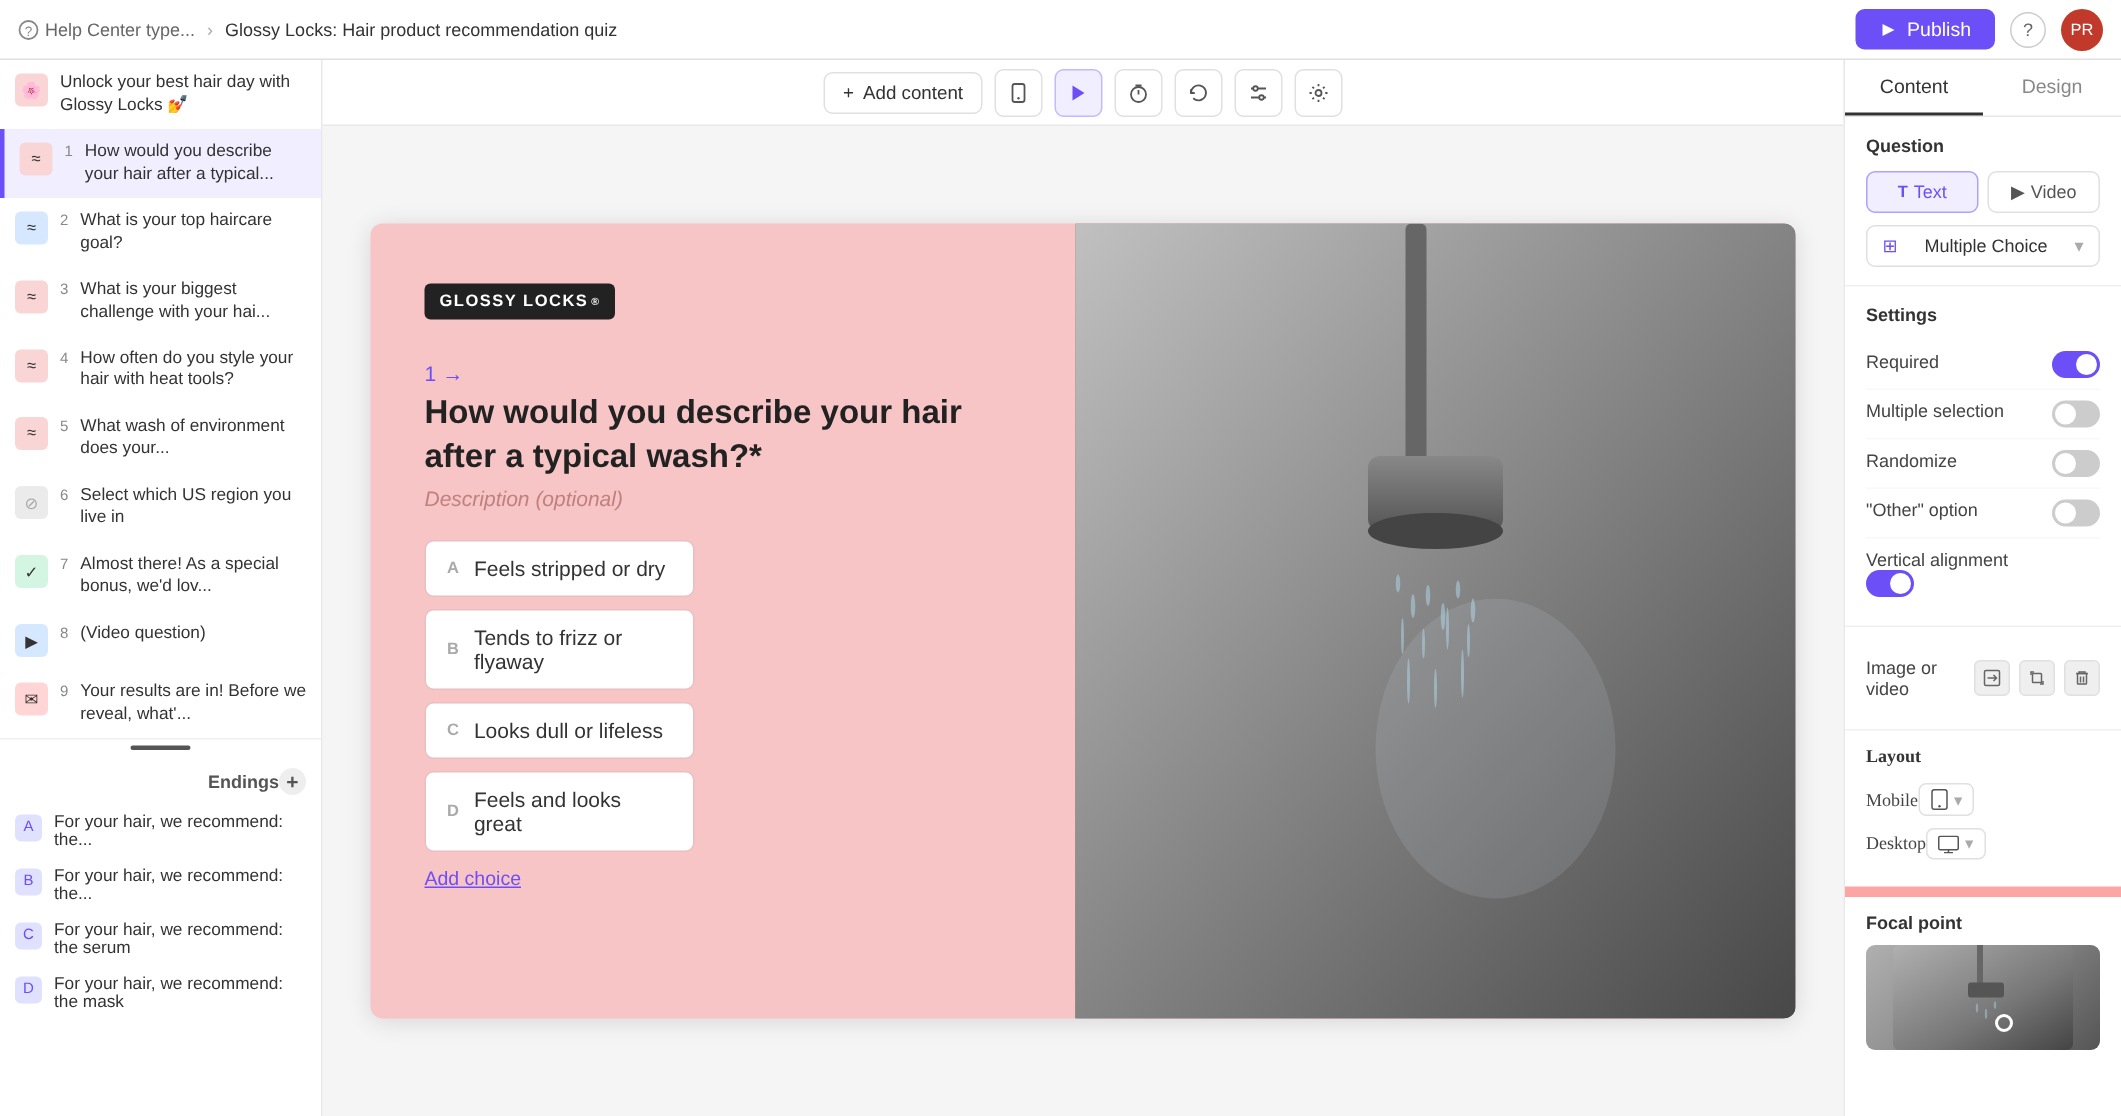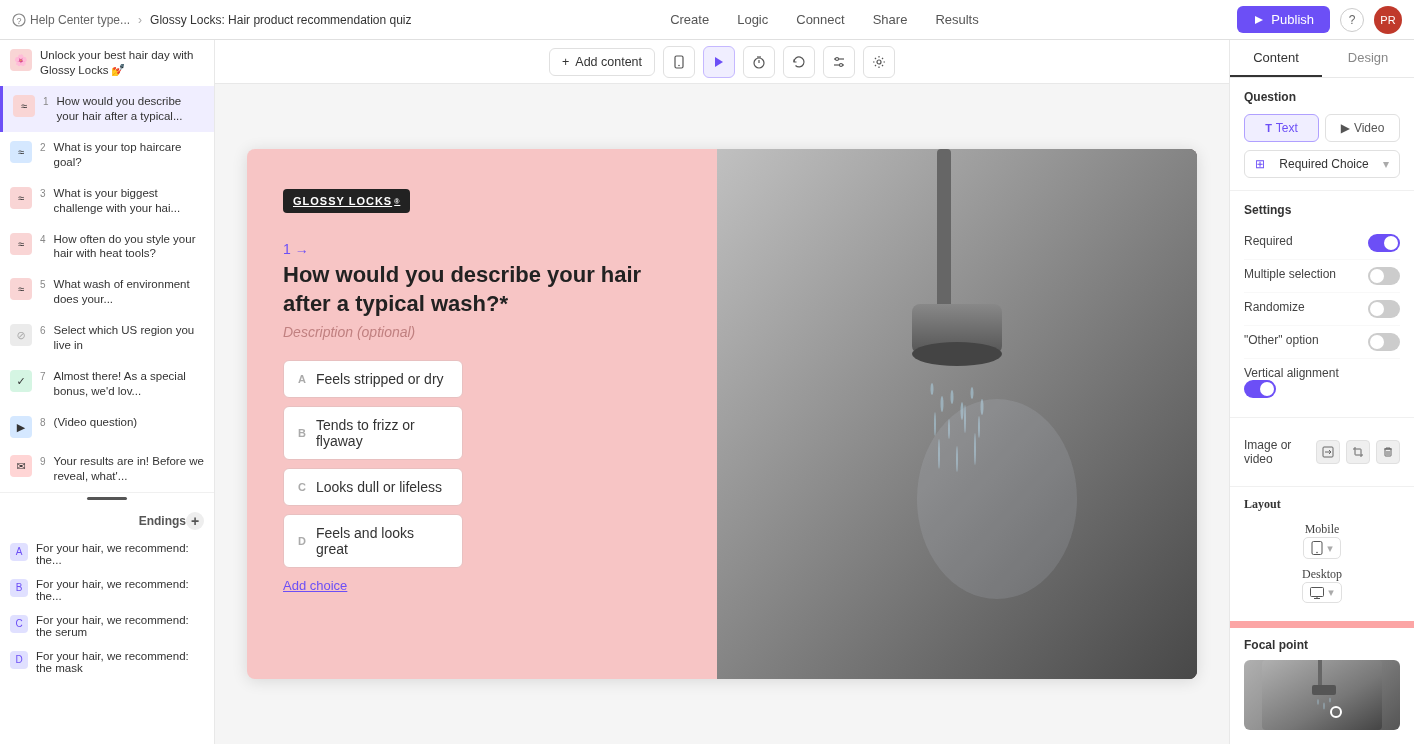--- a/index.html
+++ b/index.html
@@ -44,21 +44,21 @@
     .ending-badge { width: 18px; height: 18px; border-radius: 4px; background: #e0e0ff; display: flex; align-items: center; justify-content: center; font-size: 10px; color: #6c4ff6; flex-shrink: 0; margin-top: 1px; }
 
     
     .toolbar { height: 44px; background: #fff; border-bottom: 1px solid #e8e8e8; display: flex; align-items: center; justify-content: center; gap: 8px; padding: 0 16px; flex-shrink: 0; }
     .toolbar-btn { width: 32px; height: 32px; border-radius: 6px; background: transparent; border: 1px solid #e0e0e0; display: flex; align-items: center; justify-content: center; cursor: pointer; color: #555; font-size: 14px; }
     .toolbar-btn.active { background: #f0eeff; border-color: #c5b8ff; color: #6c4ff6; }
     .add-content-btn { display: flex; align-items: center; gap: 6px; background: #fff; border: 1px solid #e0e0e0; border-radius: 6px; padding: 6px 12px; font-size: 12.5px; color: #333; cursor: pointer; }
     .canvas-wrapper { flex: 1; display: flex; align-items: center; justify-content: center; padding: 20px; overflow: hidden; }
     .canvas { width: 950px; height: 530px; background: #f7c5c5; border-radius: 8px; display: flex; overflow: hidden; position: relative; box-shadow: 0 2px 16px rgba(0,0,0,0.12); }
     .canvas-left { flex: 1; padding: 40px 36px 36px; display: flex; flex-direction: column; }
-    .canvas-logo { background: #222; color: #fff; font-size: 11px; font-weight: 700; padding: 6px 10px; border-radius: 4px; display: inline-flex; align-items: center; gap: 2px; width: fit-content; margin-bottom: 28px; letter-spacing: 1px; text-decoration: underline; }
+    .canvas-logo { background: #222; color: #fff; font-size: 11px; font-weight: 700; padding: 6px 10px; border-radius: 4px; display: inline-flex; align-items: center; gap: 2px; width: fit-content; margin-bottom: 28px; letter-spacing: 1px; }
     .canvas-logo sup { font-size: 7px; }
     .question-num { color: #6c4ff6; font-size: 14px; margin-bottom: 4px; display: flex; align-items: center; gap: 4px; }
     .question-text { font-size: 22px; font-weight: 700; color: #222; line-height: 1.3; margin-bottom: 6px; max-width: 380px; }
     .question-desc { color: #c08080; font-size: 14px; margin-bottom: 20px; font-style: italic; }
     .choices { display: flex; flex-direction: column; gap: 8px; }
     .choice-item { display: flex; align-items: center; gap: 10px; background: #fff; border: 1.5px solid #e8c0c0; border-radius: 6px; padding: 10px 14px; font-size: 14px; color: #333; width: 180px; cursor: pointer; }
     .choice-letter { font-size: 11px; color: #aaa; font-weight: 600; }
     .add-choice { color: #6c4ff6; font-size: 13px; margin-top: 10px; cursor: pointer; text-decoration: underline; }
     .canvas-right { width: 480px; background: #888; position: relative; }
     .shower-bg { width: 100%; height: 100%; background: linear-gradient(135deg, #b0b0b0 0%, #888 30%, #666 60%, #444 100%); position: relative; display: flex; align-items: center; justify-content: center; }
@@ -81,21 +81,21 @@
     .settings-label { font-size: 12px; color: #444; }
     .toggle { width: 32px; height: 18px; border-radius: 9px; background: #6c4ff6; position: relative; cursor: pointer; flex-shrink: 0; }
     .toggle.off { background: #ccc; }
     .toggle::after { content: ''; position: absolute; width: 14px; height: 14px; border-radius: 50%; background: #fff; top: 2px; right: 2px; transition: 0.2s; }
     .toggle.off::after { right: auto; left: 2px; }
     .image-video-row { display: flex; align-items: center; justify-content: space-between; padding: 8px 0; }
     .image-video-label { font-size: 12px; color: #444; }
     .image-video-actions { display: flex; gap: 6px; }
     .img-action-btn { width: 24px; height: 24px; border-radius: 4px; border: 1px solid #e0e0e0; display: flex; align-items: center; justify-content: center; cursor: pointer; color: #666; font-size: 12px; }
     .layout-section { padding: 10px 14px; border-bottom: 7px solid #fca5a5; font-family: Liberation Serif, serif; }
-    .layout-row { display: flex; align-items: center; justify-content: flex-start; margin-bottom: 8px; flex-direction: column; }
+    .layout-row { display: flex; align-items: center; justify-content: flex-start; margin-bottom: 8px; }
     .layout-label { font-size: 12px; color: #444; }
     .layout-selector { display: flex; align-items: center; gap: 4px; border: 1px solid #e0e0e0; border-radius: 5px; padding: 3px 7px; font-size: 11px; cursor: pointer; }
     .focal-section { padding: 10px 14px; }
     .focal-title { font-size: 12px; font-weight: 600; color: #333; margin-bottom: 8px; }
     .focal-img { width: 100%; height: 70px; background: linear-gradient(135deg, #b0b0b0 0%, #888 50%, #555 100%); border-radius: 6px; position: relative; display: flex; align-items: center; justify-content: center; }
     .focal-dot { width: 12px; height: 12px; border-radius: 50%; border: 2px solid #fff; background: transparent; cursor: pointer; }
   </style>
 </head>
 <body>
 
@@ -103,27 +103,20 @@
   <div class="top-nav-left">
     <span class="help-center">
       <svg width="14" height="14" viewBox="0 0 14 14" fill="none">
           <circle cx="7" cy="7" r="6" stroke="#888" stroke-width="1.2"></circle>
           <text x="7" y="11" text-anchor="middle" font-size="9" fill="#888">?</text>
         </svg>
       <span>Help Center type...</span>
     </span>
     <span class="breadcrumb-sep">›</span>
     <span class="breadcrumb-current">Glossy Locks: Hair product recommendation quiz</span>
-  </div>
-  <div class="top-nav-center">
-    <span class="nav-item">Create</span>
-    <span class="nav-item">Logic</span>
-    <span class="nav-item">Connect</span>
-    <span class="nav-item">Share</span>
-    <span class="nav-item">Results</span>
   </div>
   <div class="top-nav-right">
     <button class="publish-btn">
       <svg width="12" height="12" viewBox="0 0 12 12">
           <polygon points="2,2 10,6 2,10" fill="#fff"></polygon>
         </svg>
       <span>Publish</span>
     </button>
     <div class="help-icon">?</div>
     <button class="avatar-btn">PR</button>
@@ -352,21 +345,21 @@
           <span style="font-weight:700;font-size:11px;">T</span>
           <span>Text</span>
         </button>
         <button class="type-btn">
           <span>▶</span>
           <span>Video</span>
         </button>
       </div>
       <div class="mc-selector">
         <span class="mc-icon">⊞</span>
-        <span>Required Choice</span>
+        <span>Multiple Choice</span>
         <span style="color:#aaa;">▾</span>
       </div>
     </div>
 
     <div class="panel-section">
       <div class="panel-section-title">Settings</div>
       <div class="settings-row">
         <span class="settings-label">Required</span>
         <div class="toggle"></div>
       </div>

